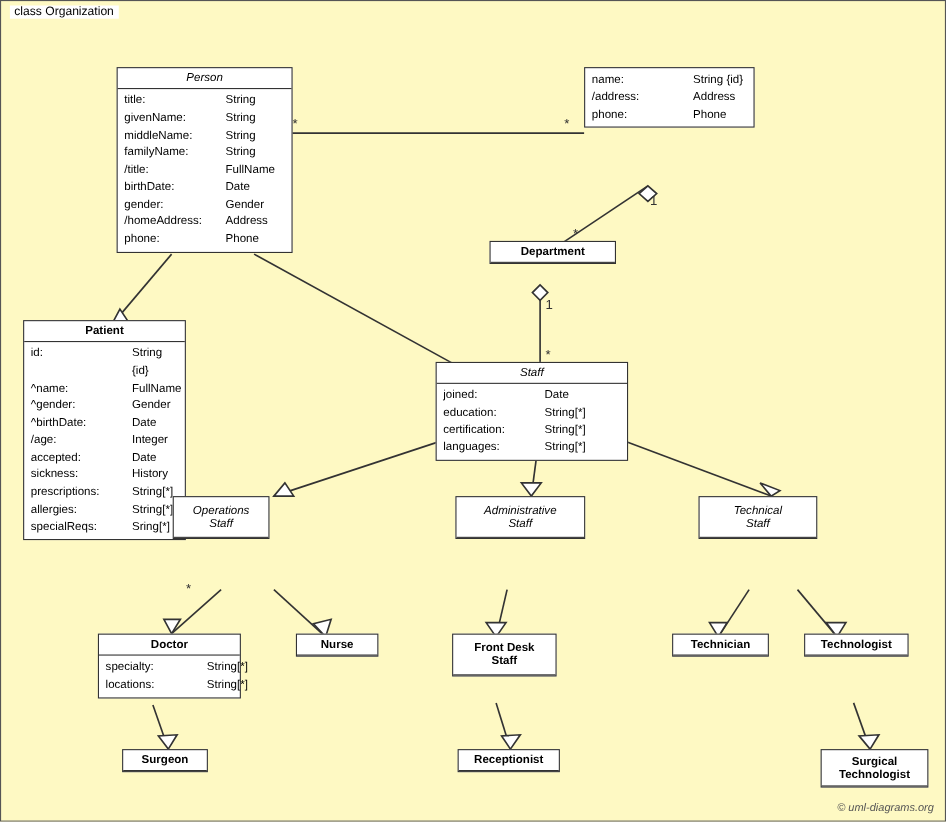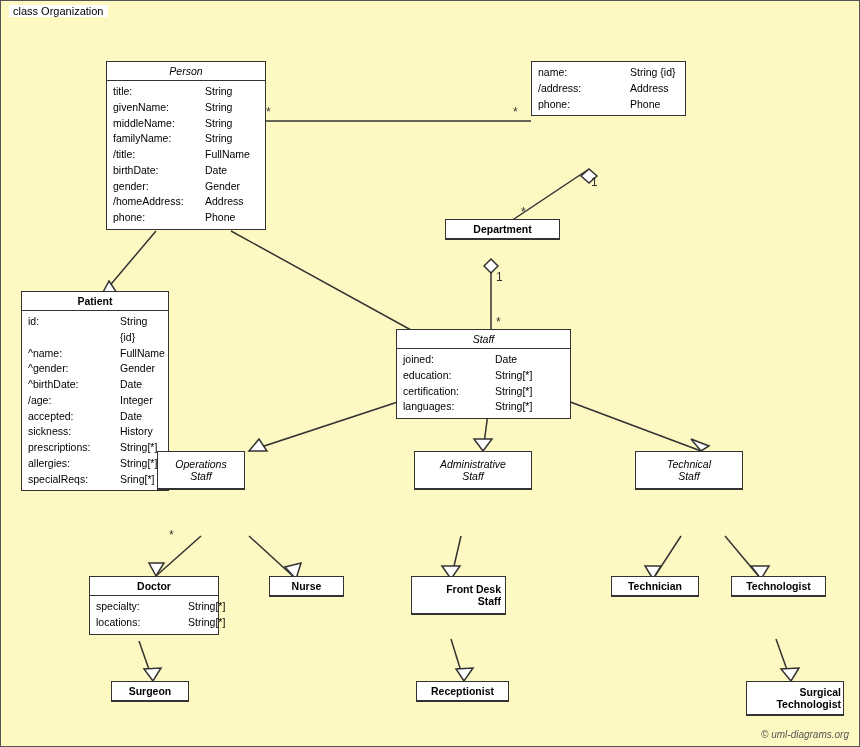--- a/index.html
+++ b/index.html
@@ -296,38 +296,38 @@
           <span class="attr-type">String[*]</span>
         </div>
     </div>
   </div>
 
   <div class="uml-class" style="left:268px; top:575px; width:75px;">
     <div class="class-header normal">Nurse</div>
   </div>
 
   <div class="uml-class" style="left:410px; top:575px; width:95px; text-align:center;">
-    <div class="class-header normal" style="padding:6px 4px;text-align:right;">Front Desk<br>Staff</div>
+    <div class="class-header normal" style="padding:6px 4px;">Front Desk<br>Staff</div>
   </div>
 
   <div class="uml-class" style="left:610px; top:575px; width:88px;">
     <div class="class-header normal">Technician</div>
   </div>
 
   <div class="uml-class" style="left:730px; top:575px; width:95px;">
     <div class="class-header normal">Technologist</div>
   </div>
 
   <div class="uml-class" style="left:110px; top:680px; width:78px;">
     <div class="class-header normal">Surgeon</div>
   </div>
 
   <div class="uml-class" style="left:415px; top:680px; width:93px;">
     <div class="class-header normal">Receptionist</div>
   </div>
 
   <div class="uml-class" style="left:745px; top:680px; width:98px;">
-    <div class="class-header normal" style="padding:4px 2px;text-align:right;">Surgical<br>Technologist</div>
+    <div class="class-header normal" style="padding:4px 2px;">Surgical<br>Technologist</div>
   </div>
 
   <div class="copyright">© uml-diagrams.org</div>
 
 </div>
 
 </body></html>

